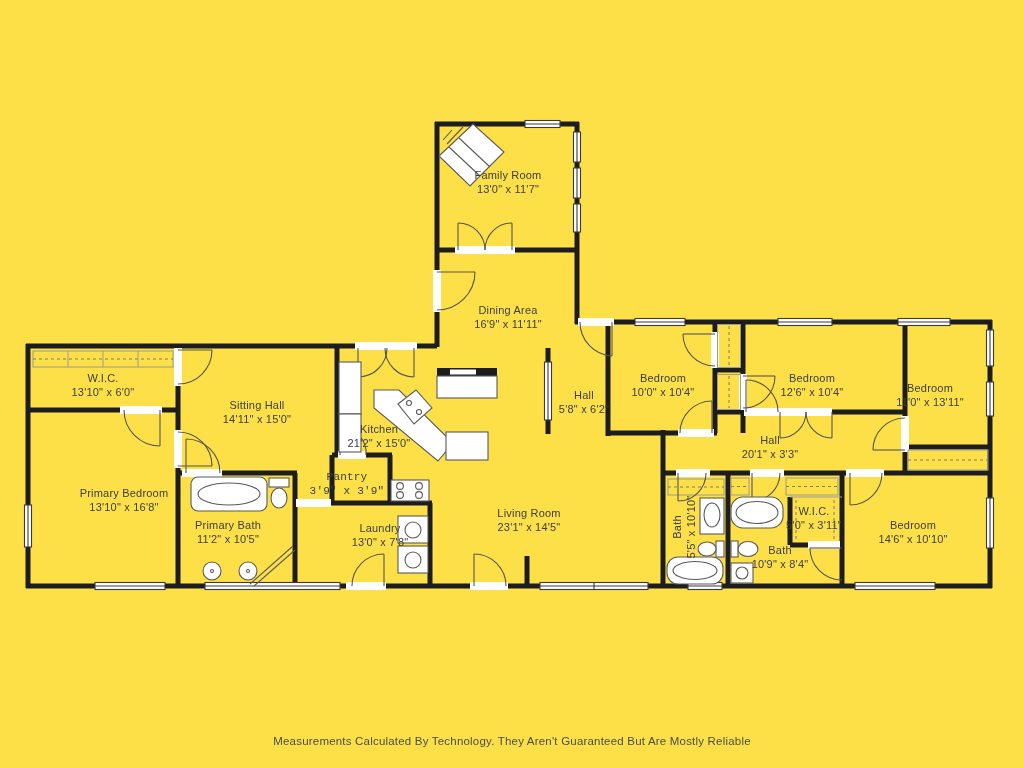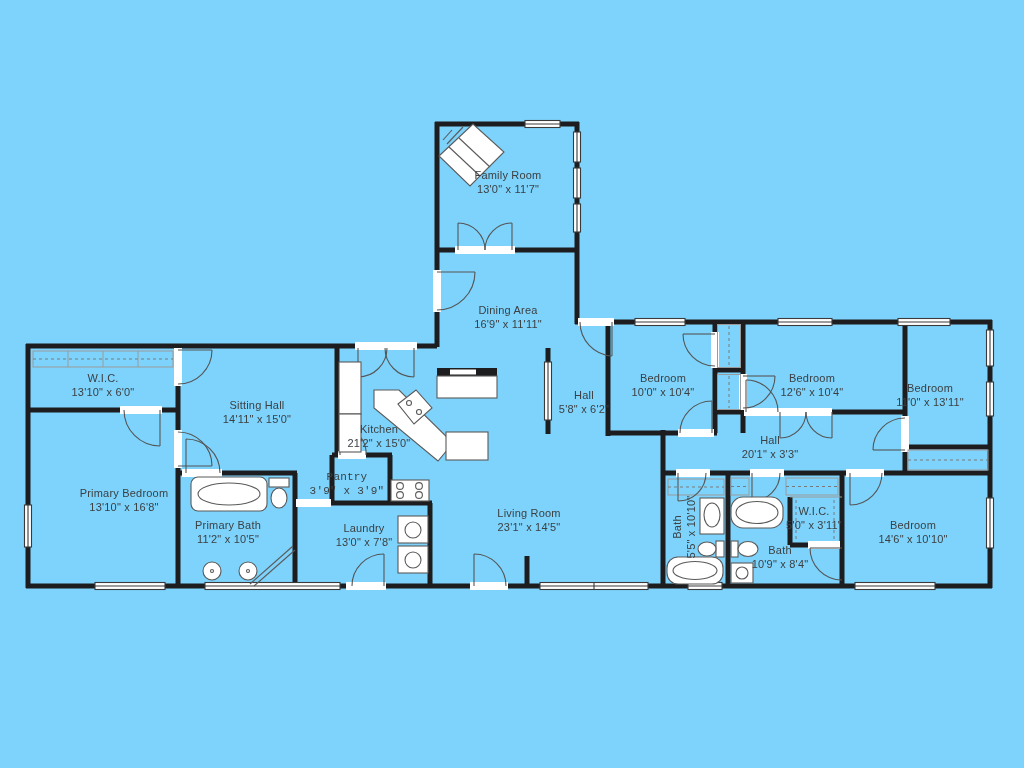--- a/index.html
+++ b/index.html
@@ -1,16 +1,16 @@
 <!DOCTYPE html>
 <html><head>
 <meta charset="utf-8">
 <style>
   html,body{margin:0;padding:0;background:#ffffff;}
-  #stage{position:relative;width:1024px;height:768px;background:#7dd3fc;overflow:hidden;
+  #stage{position:relative;width:1024px;height:768px;background:#fde047;overflow:hidden;
          font-family:"Liberation Sans", sans-serif;}
   #plan-svg{position:absolute;left:0;top:0;}
   #labels{position:absolute;left:0;top:0;width:1024px;height:768px;pointer-events:none;}
   .room-label{position:absolute;transform:translate(-50%,-50%);text-align:center;
               color:#3c4043;font-size:11px;line-height:13.5px;white-space:nowrap;letter-spacing:.2px;}
   .room-label.rot{transform:translate(-50%,-50%) rotate(-90deg);}
   .room-label .rn,.room-label .rd{font-weight:400;}
   #footer-note{position:absolute;left:0;top:735px;width:1024px;text-align:center;
                color:#4a4e52;font-size:11.5px;letter-spacing:.2px;}
 </style>
@@ -346,21 +346,21 @@
         <div class="rd">13'10" x 16'8"</div>
       </div>
       <div class="room-label" style="left: 228px; top: 532px; color: rgb(60, 64, 67);">
         <div class="rn">Primary Bath</div>
         <div class="rd">11'2" x 10'5"</div>
       </div>
       <div class="room-label" style="left: 347px; top: 484px; color: rgb(60, 64, 67); font-family: Liberation Mono, monospace;">
         <div class="rn">Pantry</div>
         <div class="rd">3'9" x 3'9"</div>
       </div>
-      <div class="room-label" style="left: 364px; top: 535px; color: rgb(60, 64, 67);">
+      <div class="room-label" style="left: 380px; top: 535px; color: rgb(60, 64, 67);">
         <div class="rn">Laundry</div>
         <div class="rd">13'0" x 7'8"</div>
       </div>
       <div class="room-label" style="left: 529px; top: 520px; color: rgb(60, 64, 67);">
         <div class="rn">Living Room</div>
         <div class="rd">23'1" x 14'5"</div>
       </div>
       <div class="room-label" style="left: 770px; top: 447px; color: rgb(60, 64, 67);">
         <div class="rn">Hall</div>
         <div class="rd">20'1" x 3'3"</div>
@@ -376,13 +376,14 @@
       <div class="room-label" style="left: 780px; top: 557px; color: rgb(60, 64, 67);">
         <div class="rn">Bath</div>
         <div class="rd">10'9" x 8'4"</div>
       </div>
       <div class="room-label" style="left: 913px; top: 532px; color: rgb(60, 64, 67);">
         <div class="rn">Bedroom</div>
         <div class="rd">14'6" x 10'10"</div>
       </div>
     </div>
 
+  <div id="footer-note">Measurements Calculated By Technology. They Aren't Guaranteed But Are Mostly Reliable</div>
 </div>
 
 </body></html>

